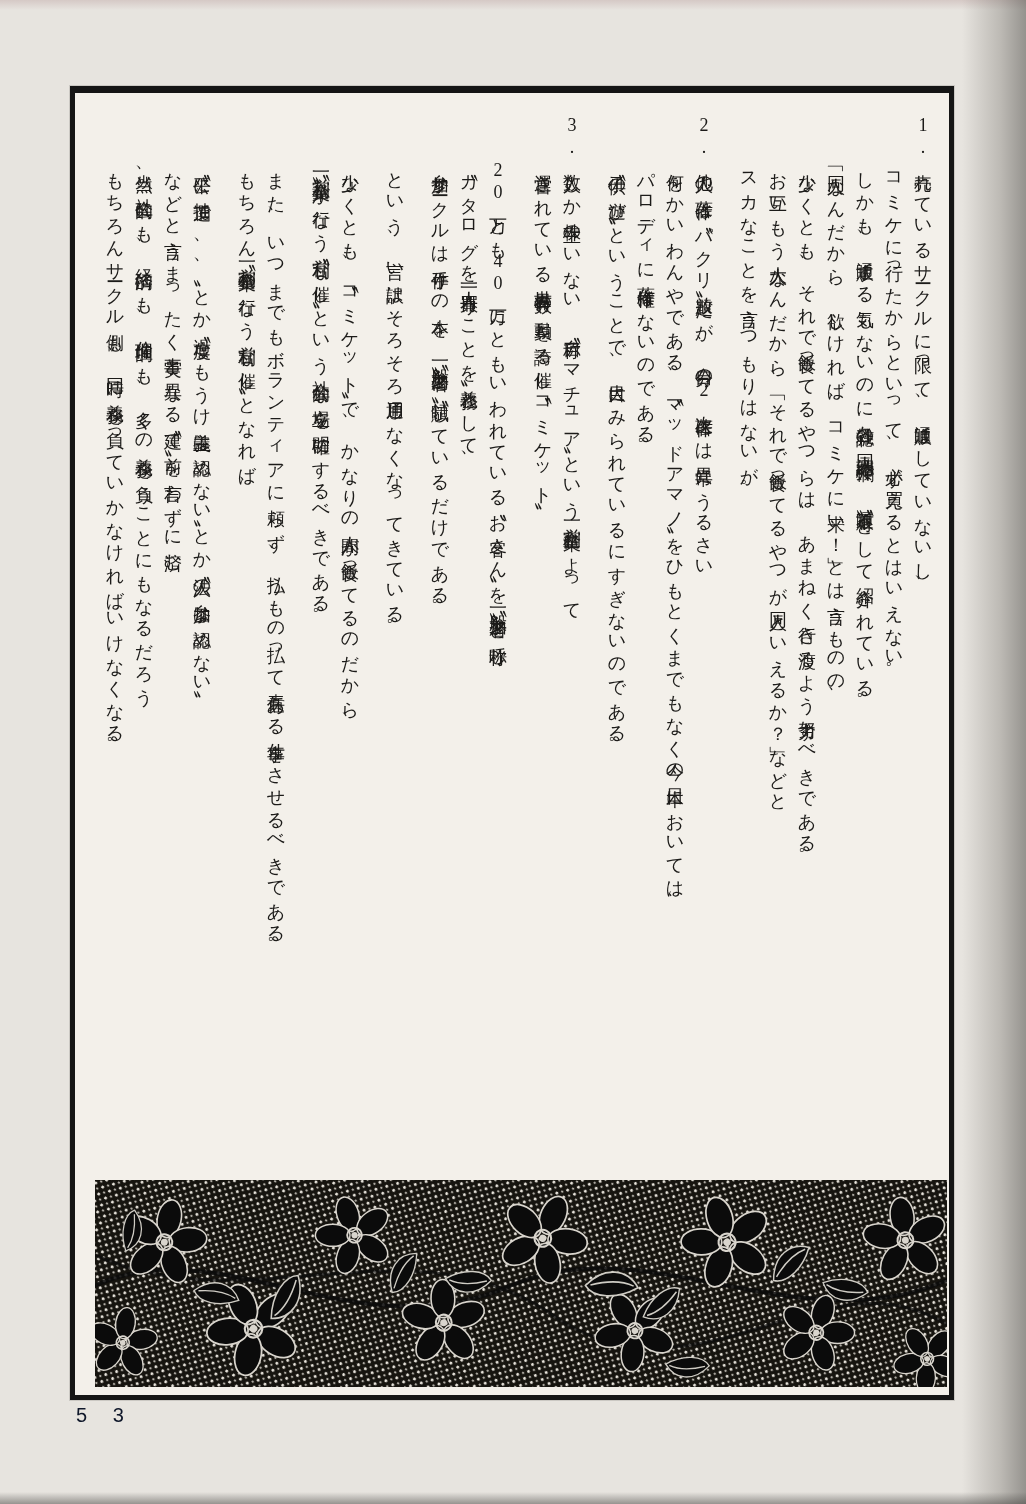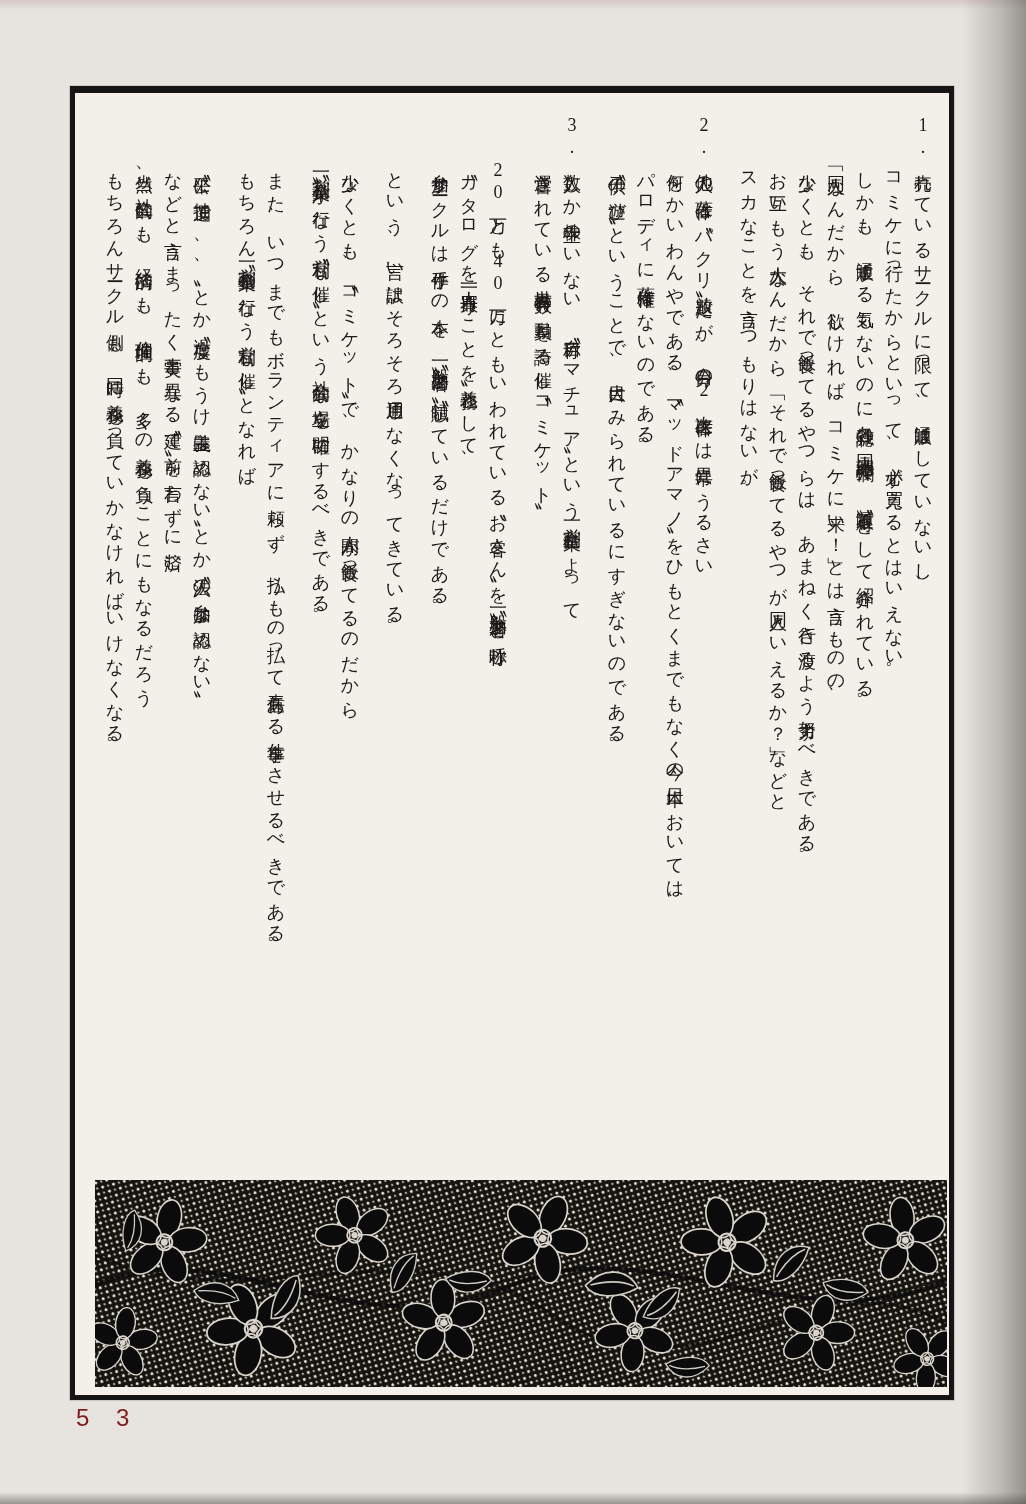--- a/index.html
+++ b/index.html
@@ -34,21 +34,21 @@
   .para{margin:0;padding:0;padding-inline-start:45px;}
   .para.first{padding-inline-start:0;}
   .num{display:inline-block;height:45px;}
 
   .lace{position:absolute;left:20px;right:2px;bottom:8px;height:207px;}
   .lace svg{display:block;width:100%;height:100%;}
 
   .page-number{
     position:absolute;left:76px;top:1404px;
     font-family:"Liberation Sans", sans-serif;
-    font-size:24px;letter-spacing:10px;color:#7f1d1d;
+    font-size:20px;letter-spacing:10px;color:#0f172a;
   }
 </style>
 </head>
 <body>
 
 <div class="scan-top-edge"></div>
 
 <div class="frame">
 
   <div class="text-area">

